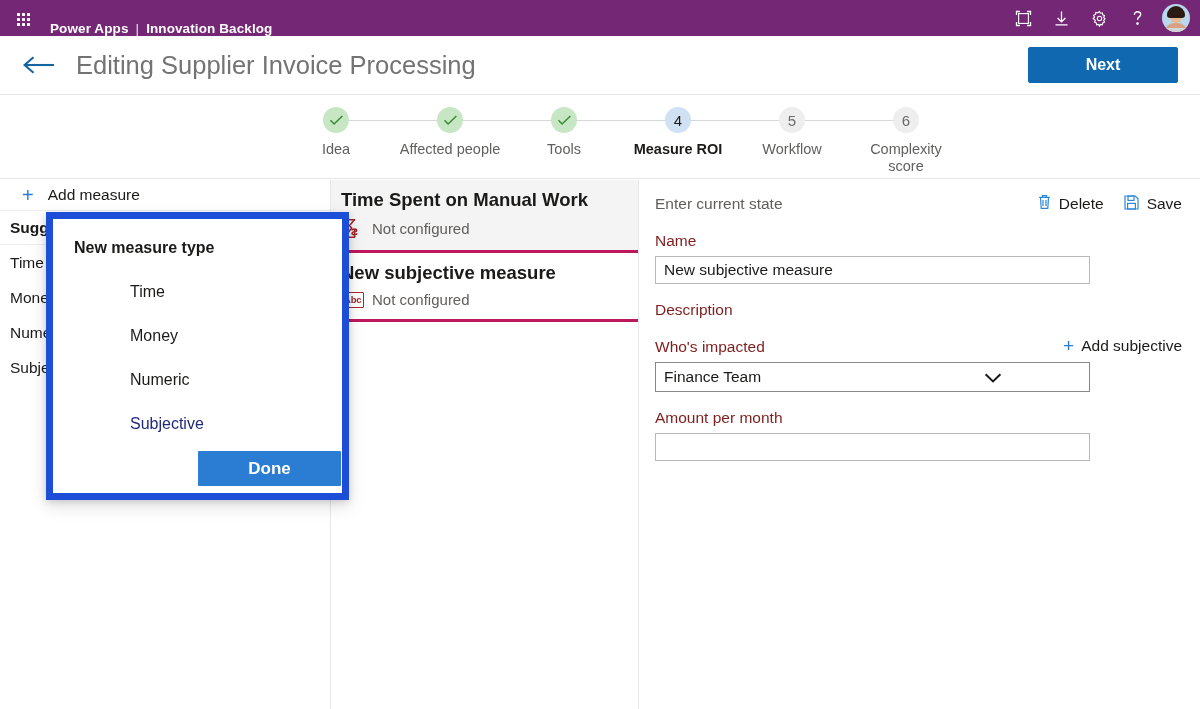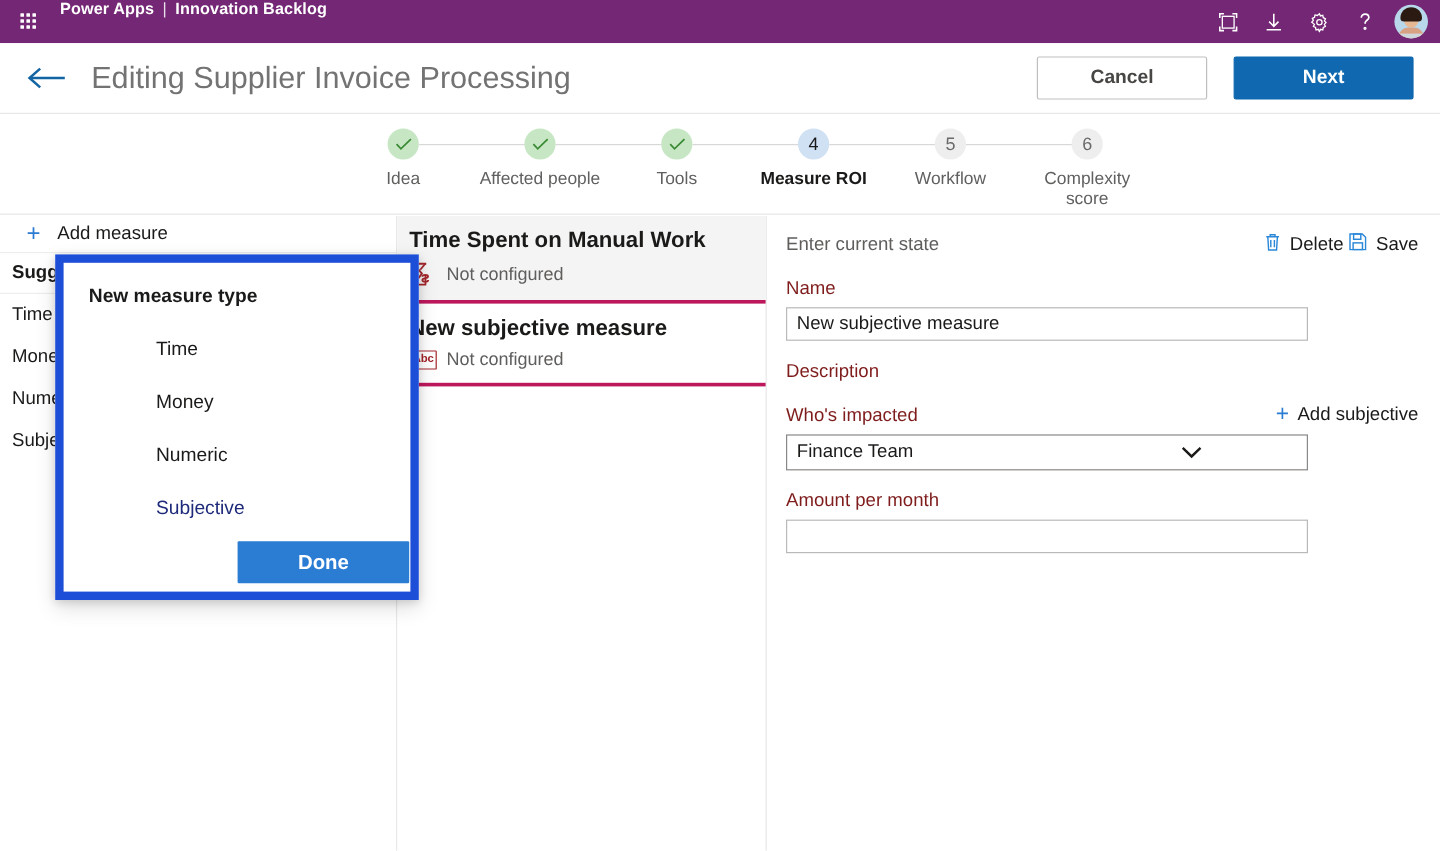--- a/index.html
+++ b/index.html
@@ -19,21 +19,21 @@
     position: relative;
     width: 1200px;
     height: 709px;
   }
 
   
   .suitebar {
     height: 36px;
     background: #742774;
     display: flex;
-    align-items: flex-start;
+    align-items: flex-end;
     padding: 0 8px 0 6px;
     box-sizing: border-box;
     color: #ffffff;
   }
   .waffle {
     width: 34px; height: 34px;
     display: flex; align-items: center; justify-content: center;
     cursor: pointer;
   }
   .waffle-grid {
@@ -328,21 +328,21 @@
     height: 22px;
   }
   .rp-state {
     font-size: 15.5px;
     color: #605e5c;
   }
   .rp-actions {
     margin-left: auto;
     display: flex;
     align-items: center;
-    gap: 4px;
+    gap: 20px;
   }
   .rp-act {
     display: flex;
     align-items: center;
     gap: 8px;
     font-size: 15.5px;
     color: #1b1a19;
     cursor: pointer;
   }
   .field-label {
@@ -534,21 +534,20 @@
 
   <div class="cmdbar">
     <div class="back-arrow">
       <svg width="34" height="22" viewBox="0 0 34 22" fill="none" stroke="#1264a3" stroke-width="2.1">
         <path d="M32 11H3"></path>
         <path d="M11.5 3.2L2.6 11l8.9 7.8"></path>
       </svg>
     </div>
     <div class="page-title">Editing Supplier Invoice Processing</div>
     <div class="cmd-right">
-      <button class="btn btn-cancel">Cancel</button>
       <button class="btn btn-next">Next</button>
     </div>
   </div>
 
   <div class="stepper">
     <div class="steps">
 
       <div class="step done">
         <div class="connector"></div>
         <div class="bubble">

